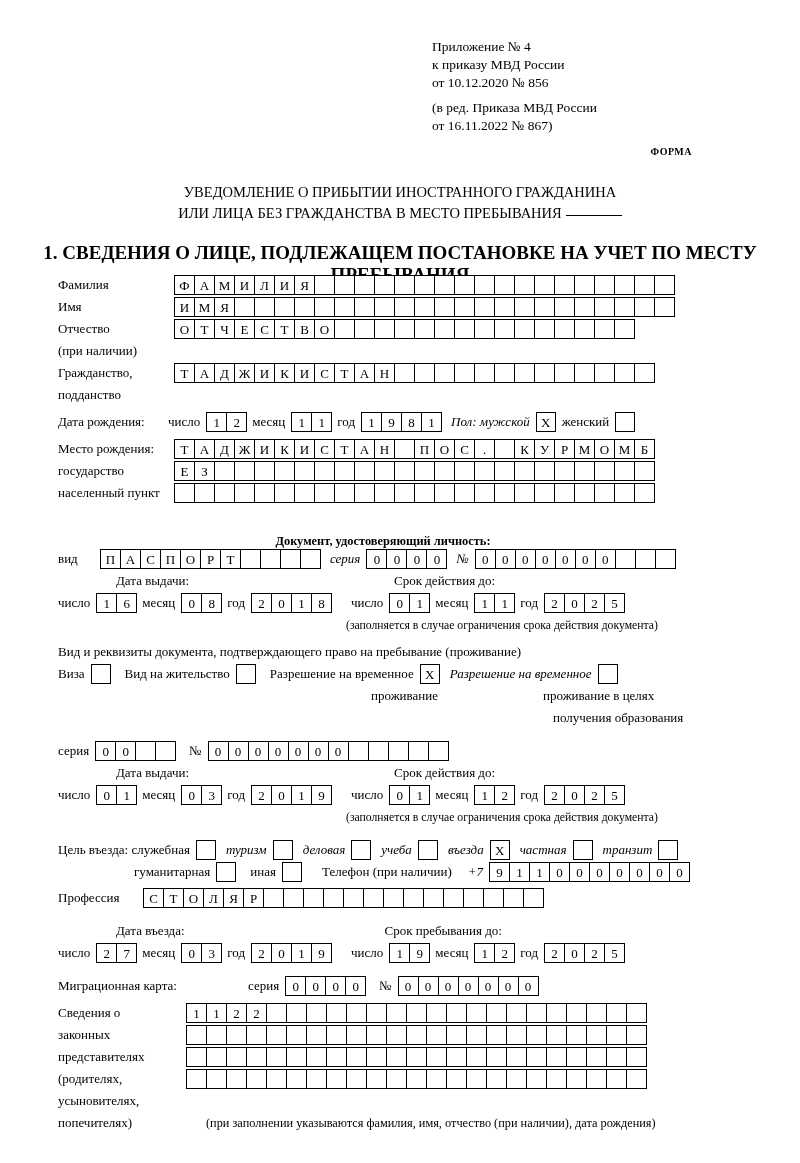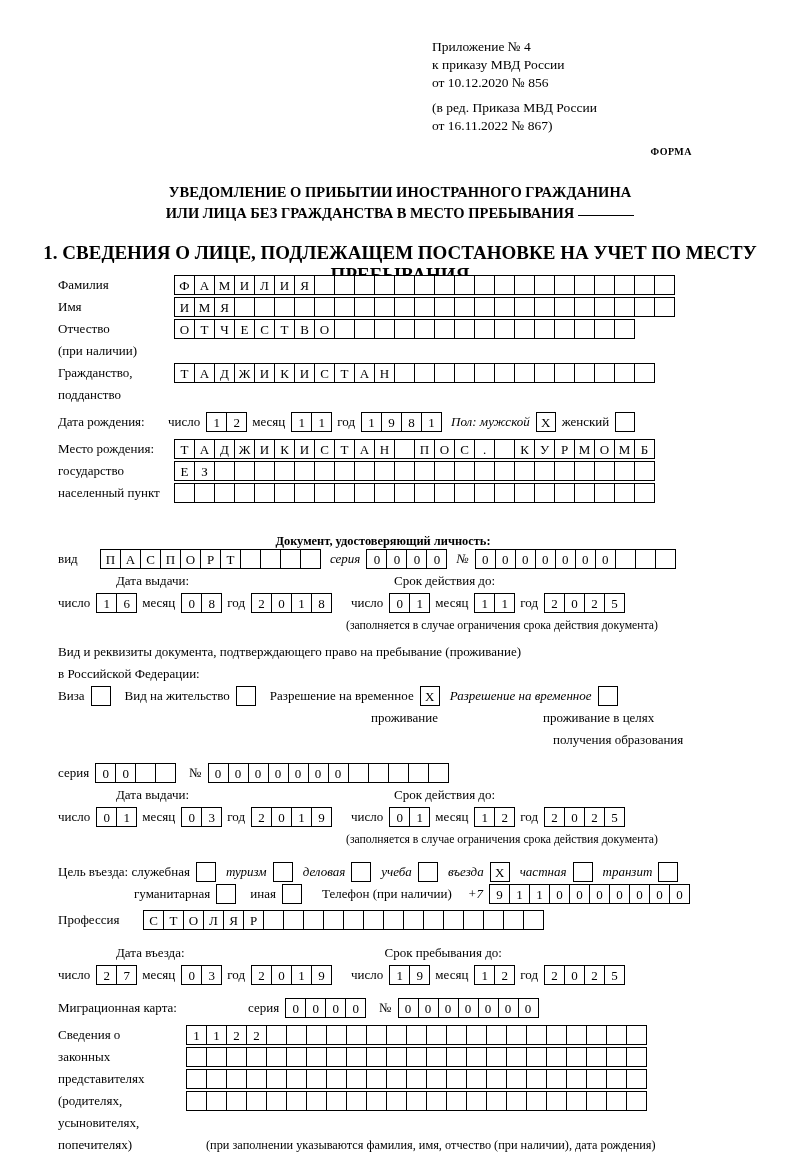--- a/index.html
+++ b/index.html
@@ -39,21 +39,21 @@
     font-weight: bold;
     font-size: 10px;
     letter-spacing: 0.5px;
   }
   .title {
     position: absolute;
     top: 182px;
     left: 0;
     width: 800px;
     text-align: center;
-    font-weight: bold;
+    font-weight: normal;
     font-size: 14.5px;
     line-height: 1.45;
   }
   .title .underline-tail {
     display: inline-block;
     width: 56px;
     border-bottom: 1.3px solid #000;
     vertical-align: 2px;
     margin-left: 4px;
   }
@@ -498,23 +498,20 @@
 
     <div class="row">
       <div class="small-italic" style="margin-left:288px">(заполняется в случае ограничения срока действия документа)</div>
     </div>
 
     <div class="spacer-sm"></div>
 
     <div class="row">
       <div class="lbl">Вид и реквизиты документа, подтверждающего право на пребывание (проживание)</div>
     </div>
-    <div class="row">
-      <div class="lbl">в Российской Федерации:</div>
-    </div>
 
     <div class="row mt4">
       <div class="lbl mr6">Виза</div>
       <div class="check-box"></div>
       <div class="lbl ml14 mr6">Вид на жительство</div>
       <div class="check-box"></div>
       <div class="lbl ml14 mr6">Разрешение на временное</div>
       <div class="check-box">X</div>
       <div class="lbl ml10 mr6">Разрешение на временное</div>
       <div class="check-box"></div>

